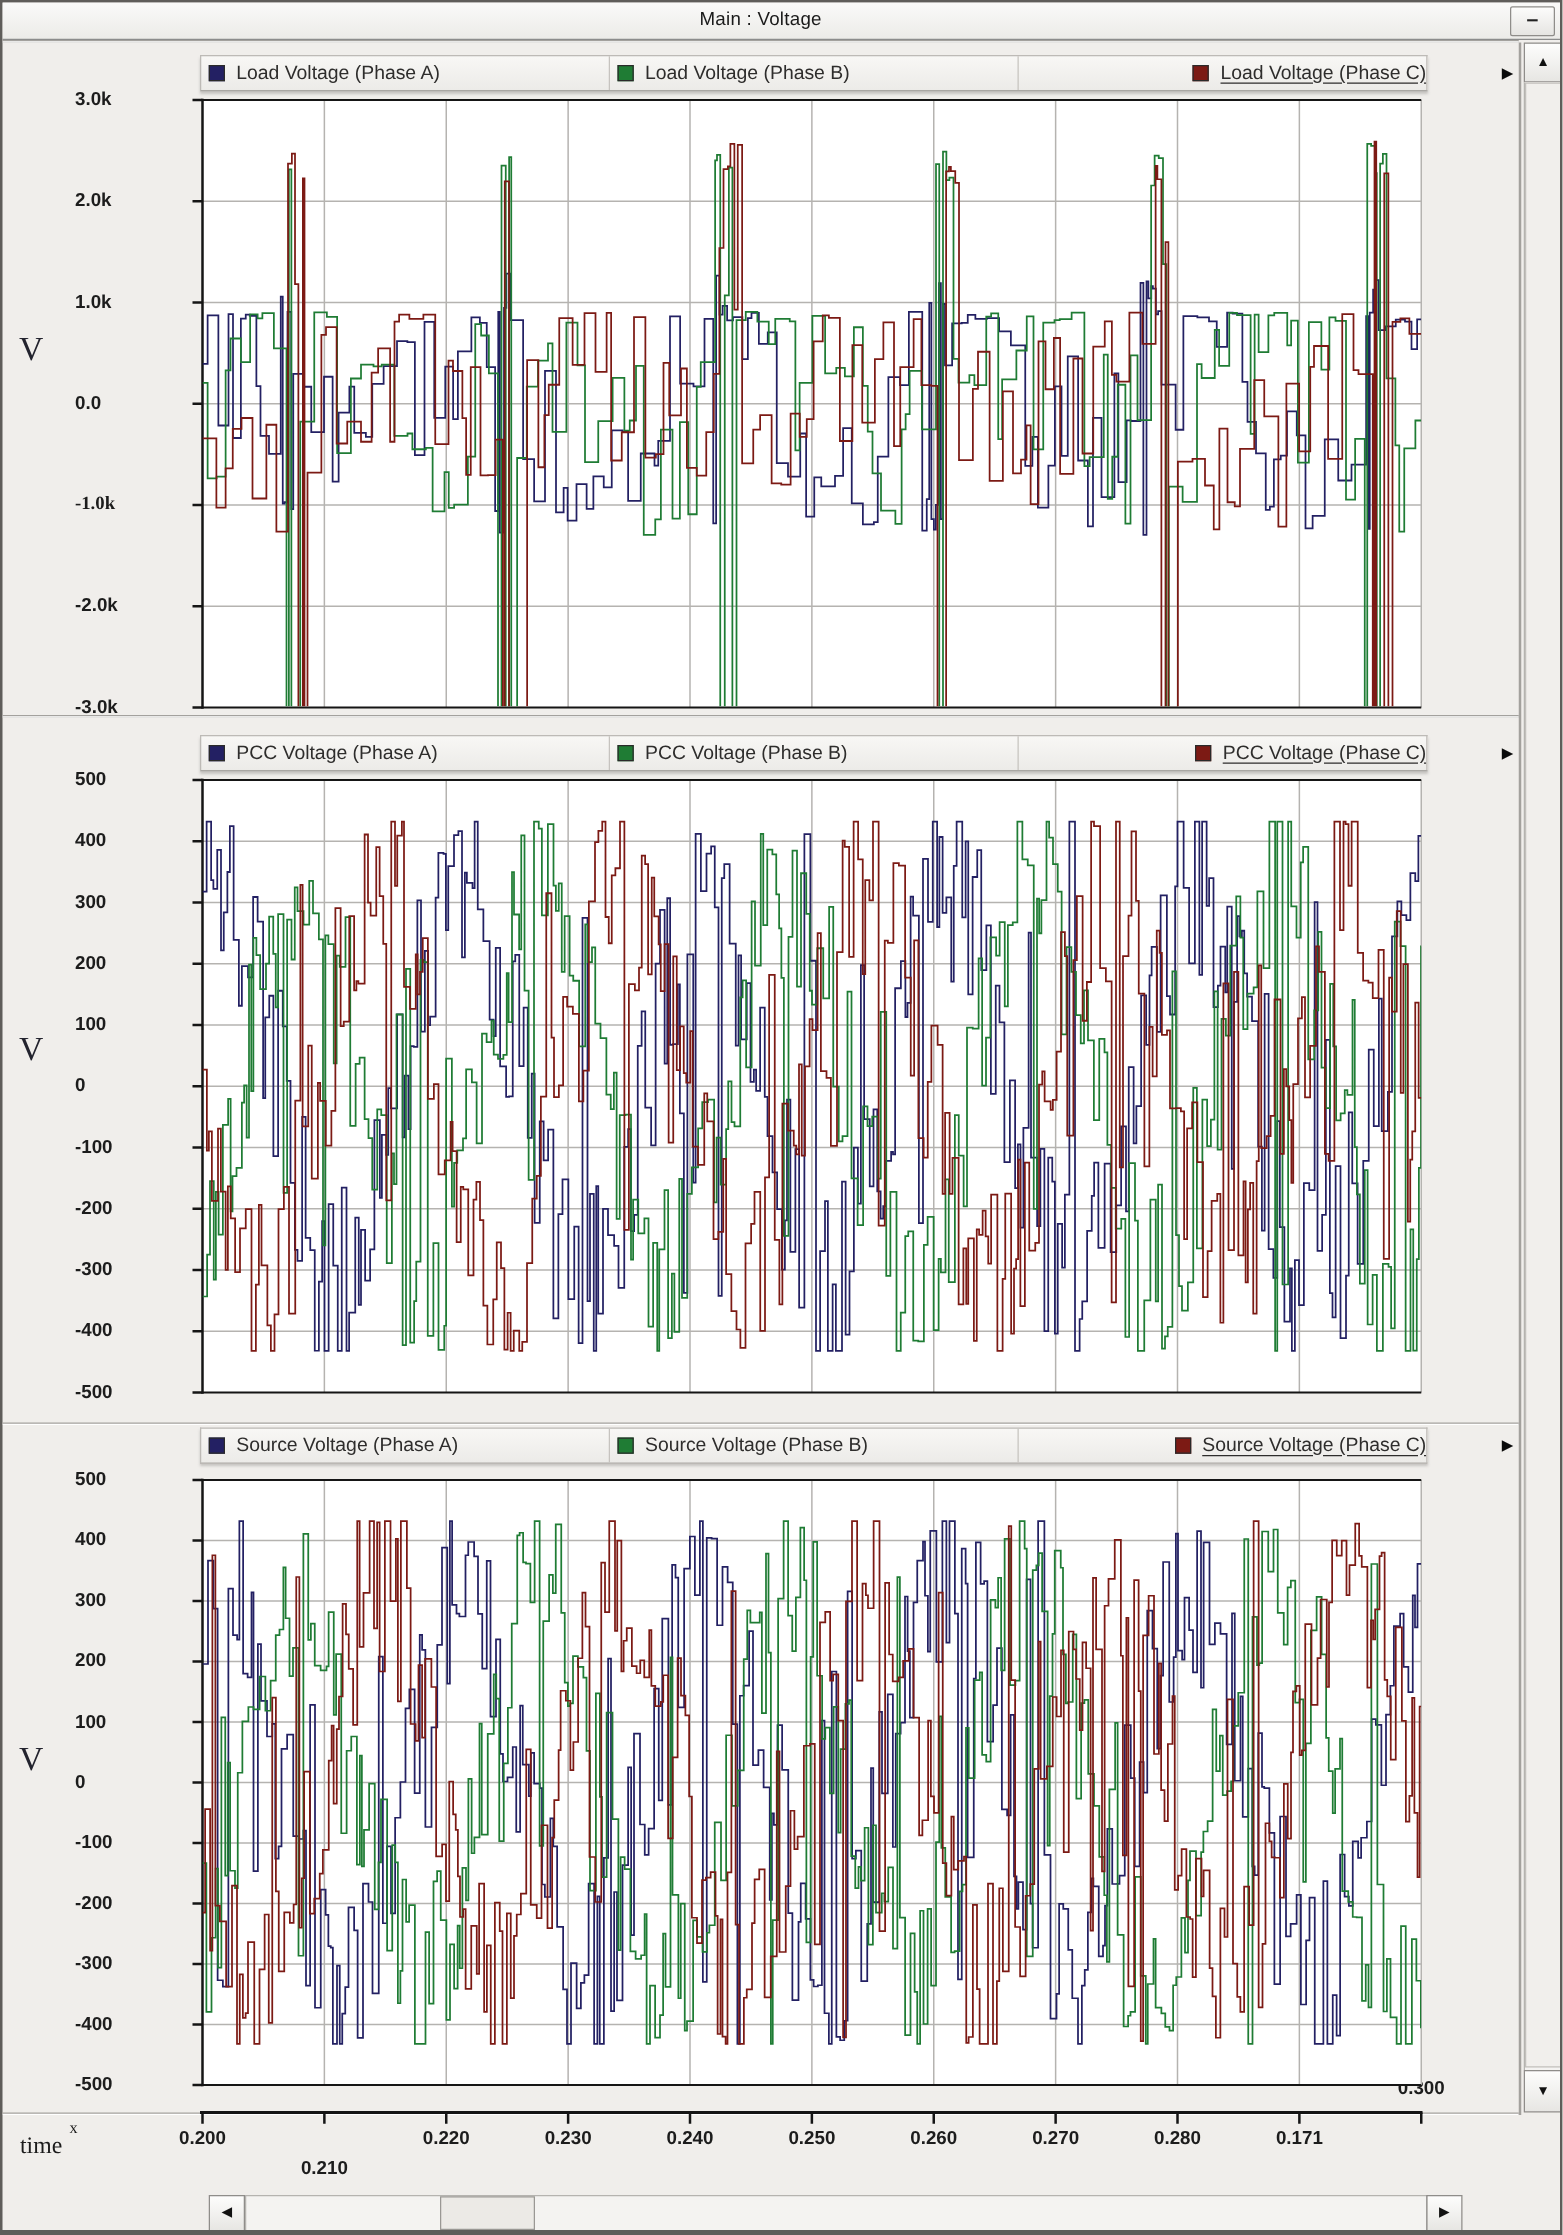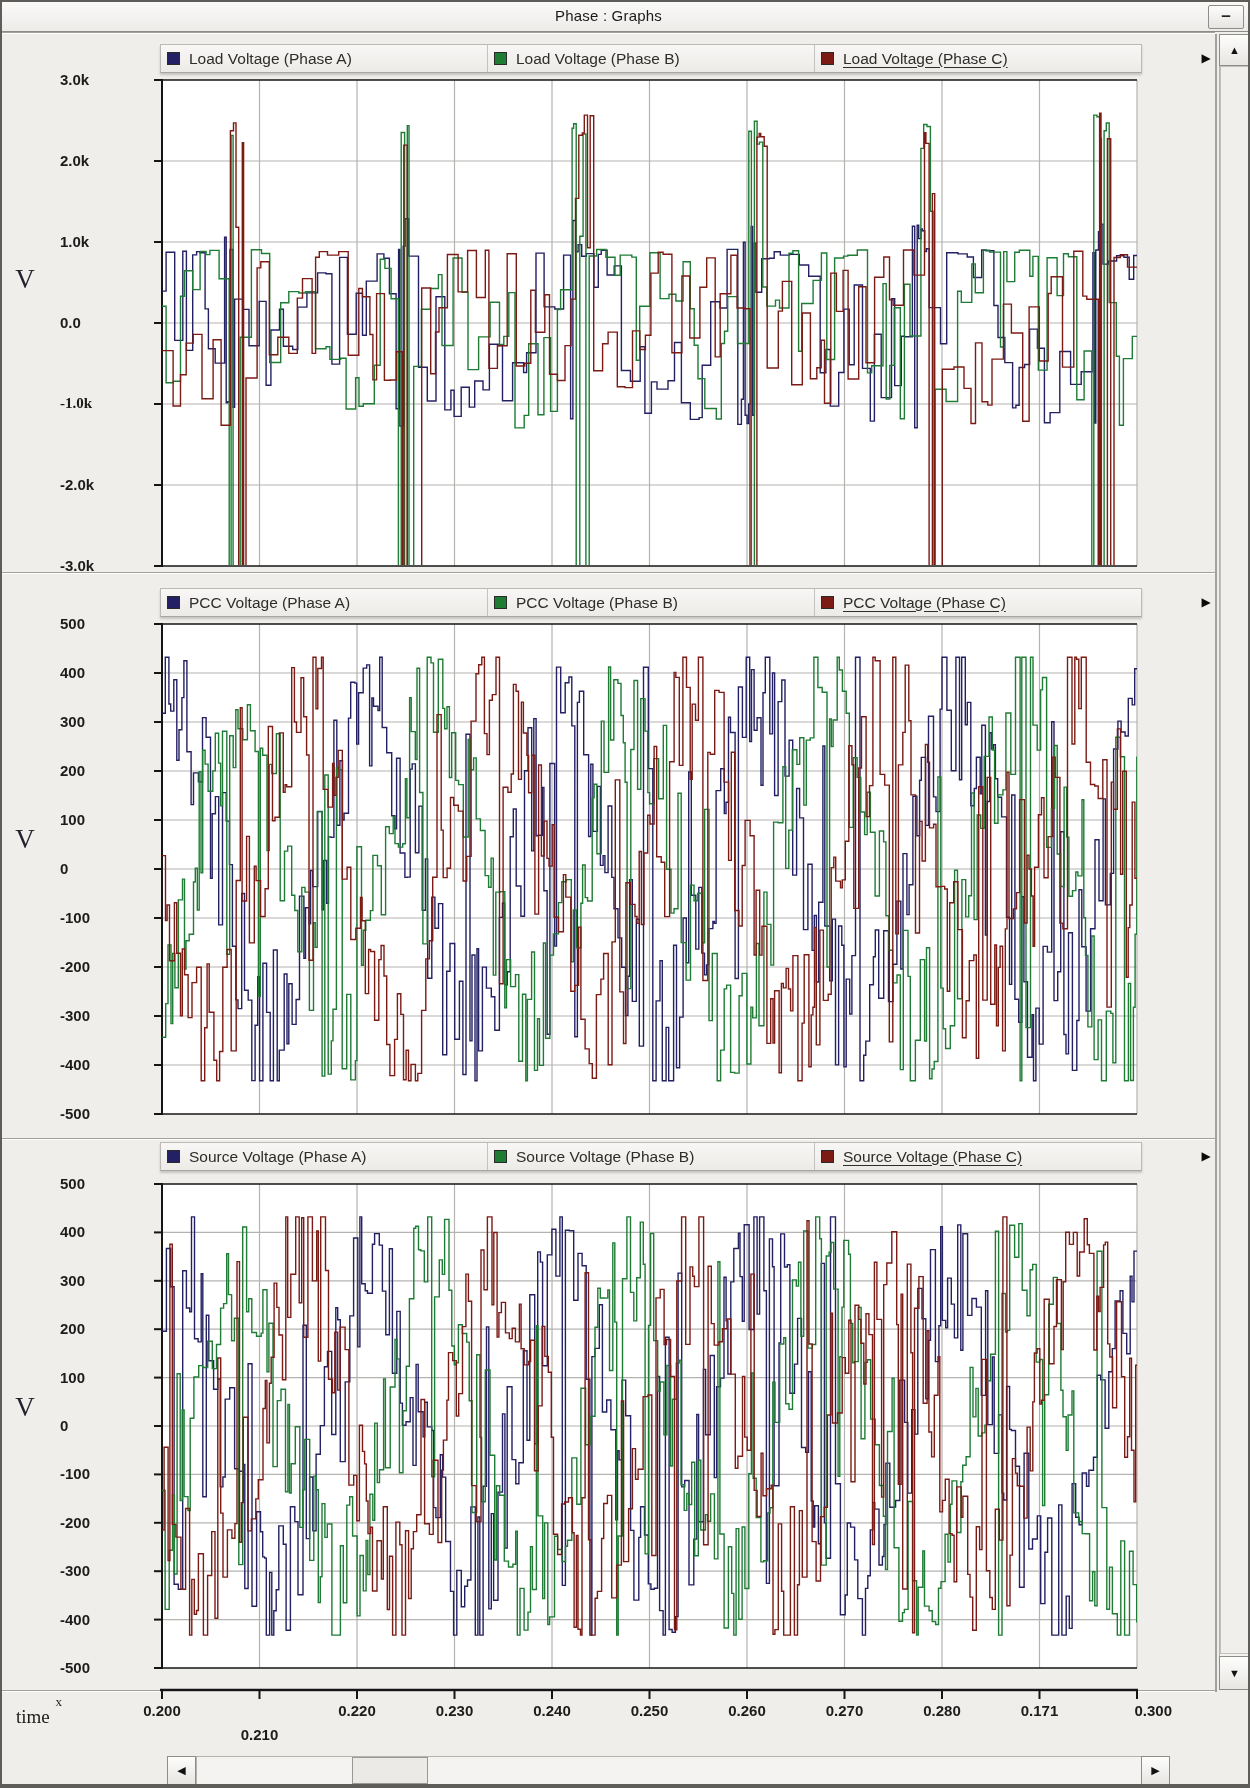--- a/index.html
+++ b/index.html
@@ -34,21 +34,21 @@
   .legendbar{
     position:absolute;left:158px;width:982px;height:29px;display:flex;
     background:linear-gradient(#f8f7f5,#ecebe8);
     border:1px solid #bdbab6;border-bottom:1px solid #a9a7a3;
     box-shadow:0 2px 2px rgba(120,118,115,.35);
   }
   .lg-cell{
     flex:1 1 0;display:flex;align-items:center;padding-left:6px;
     border-right:1px solid #c6c3bf;overflow:hidden;white-space:nowrap;
   }
-  .lg-cell:last-child{border-right:none;}
+  .lg-cell:last-child{border-right:none;justify-content:flex-end;}
   .sw{width:13px;height:13px;margin-right:9px;border:1px solid #2a2a2a;flex:0 0 auto;}
   .lg-label{font-size:15.5px;font-weight:500;color:#2e2d2c;}
   .lg-label.focused{text-decoration:underline;text-underline-offset:3px;}
   .overflow{
     position:absolute;left:1196px;width:16px;height:18px;
     font-size:12px;color:#0a0a0a;line-height:18px;text-align:center;cursor:default;
   }
   
   .ylabel{
     position:absolute;left:6px;width:34px;text-align:center;
@@ -88,21 +88,21 @@
   
   #plot-svg{position:absolute;left:0;top:0;pointer-events:none;}
   .plot-hit{position:absolute;left:160px;width:975px;}
 </style>
 </head>
 <body>
 
 <div id="window">
 
   <div id="titlebar">
-    <span id="title-text">Phase : Graphs</span>
+    <span id="title-text">Main : Voltage</span>
     <div class="winbtn" id="btn-minimize">–</div>
   </div>
   <div class="hsep" style="top:30px"></div>
 
   <div class="hsep" style="top:570px"></div>
   <div class="hsep" style="top:1136px"></div>
   <div class="hsep" style="top:1688px"></div>
   <div id="vsep-right"></div>
 
   <div>
@@ -203,21 +203,21 @@
       <span class="xtick" style="left: 125px; top: 1700px;">0.200</span>
       <span class="xtick" style="left: 222.5px; top: 1700px; margin-top: 24px;">0.210</span>
       <span class="xtick" style="left: 320px; top: 1700px;">0.220</span>
       <span class="xtick" style="left: 417.5px; top: 1700px;">0.230</span>
       <span class="xtick" style="left: 515px; top: 1700px;">0.240</span>
       <span class="xtick" style="left: 612.5px; top: 1700px;">0.250</span>
       <span class="xtick" style="left: 710px; top: 1700px;">0.260</span>
       <span class="xtick" style="left: 807.5px; top: 1700px;">0.270</span>
       <span class="xtick" style="left: 905px; top: 1700px;">0.280</span>
       <span class="xtick" style="left: 1002.5px; top: 1700px;">0.171</span>
-      <span class="xtick" style="left: 1100px; top: 1700px; text-align: right;">0.300</span>
+      <span class="xtick" style="left: 1100px; top: 1660px;">0.300</span>
     </div>
 
   <svg id="plot-svg" width="1250" height="1788">
       <rect x="160" y="78" width="975" height="486" fill="#ffffff"></rect>
       <line x1="257.5" y1="78" x2="257.5" y2="564" stroke="#b5b3b0" stroke-width="1.2"></line>
       <line x1="355" y1="78" x2="355" y2="564" stroke="#b5b3b0" stroke-width="1.2"></line>
       <line x1="452.5" y1="78" x2="452.5" y2="564" stroke="#b5b3b0" stroke-width="1.2"></line>
       <line x1="550" y1="78" x2="550" y2="564" stroke="#b5b3b0" stroke-width="1.2"></line>
       <line x1="647.5" y1="78" x2="647.5" y2="564" stroke="#b5b3b0" stroke-width="1.2"></line>
       <line x1="745" y1="78" x2="745" y2="564" stroke="#b5b3b0" stroke-width="1.2"></line>

